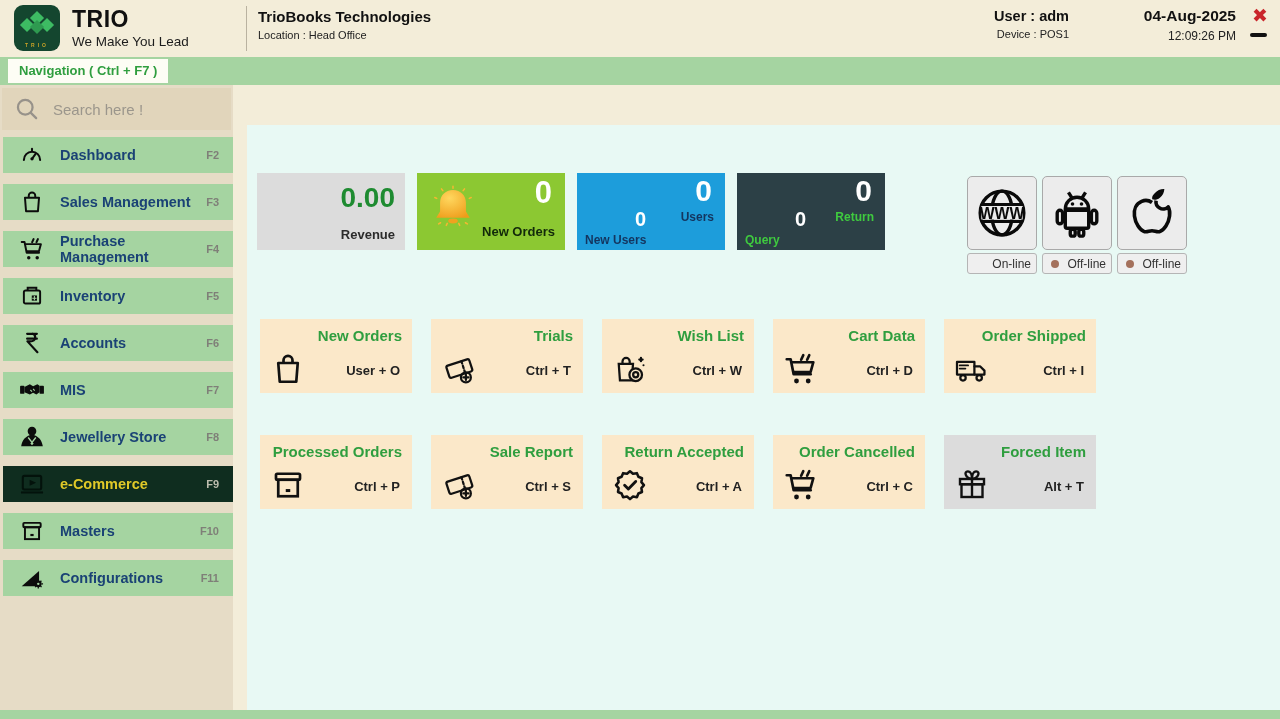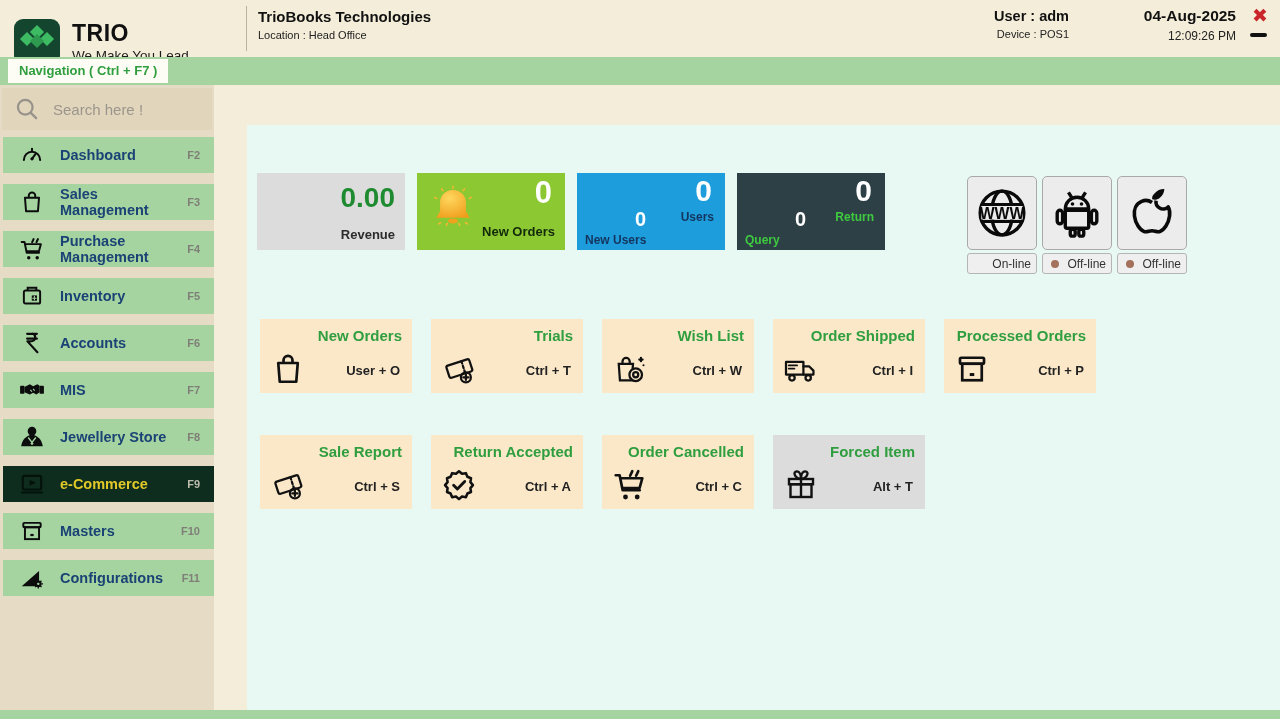--- a/index.html
+++ b/index.html
@@ -1,21 +1,21 @@
 <!DOCTYPE html>
 <html><head>
 <meta charset="utf-8">
 <style>
   html,body{margin:0;padding:0;background:#666;}
   .app{position:relative;width:1280px;height:719px;background:#f3edd9;
        font-family:"Liberation Sans","DejaVu Sans",sans-serif;overflow:hidden;}
 
   
   .header{position:absolute;top:0;left:0;right:0;height:57px;background:#f3edd9;}
-  .brand{position:absolute;left:14px;top:19px;display:flex;gap:12px;align-items:center;}
+  .brand{position:absolute;left:14px;top:5px;display:flex;gap:12px;align-items:center;}
   .logo{width:46px;height:46px;background:#14462f;border-radius:9px;position:relative;flex:0 0 auto;}
   .logo .d{position:absolute;width:10px;height:10px;background:#3dbb63;transform:rotate(45deg);}
   .logo .d1{left:8px;top:15px;}
   .logo .d2{left:18px;top:8px;}
   .logo .d3{left:28px;top:15px;}
   .logo .d4{left:18px;top:17px;background:#2e9a50;}
   .logo .trio-mini{position:absolute;left:0;right:0;bottom:3px;text-align:center;
        font-size:5px;letter-spacing:3px;color:#c9a227;font-weight:bold;}
   .brand-name{font-size:23px;font-weight:bold;color:#101010;letter-spacing:.5px;line-height:1.05;}
   .brand-tagline{font-size:13.5px;color:#1c1c1c;margin-top:3px;}
@@ -33,21 +33,21 @@
        font-weight:bold;cursor:pointer;line-height:1;}
   .min-btn{position:absolute;right:13px;top:33px;width:17px;height:3.5px;background:#111;
        border-radius:2px;cursor:pointer;}
 
   
   .navbar{position:absolute;top:57px;left:0;right:0;height:28px;background:#a5d4a1;}
   .nav-tab{position:absolute;left:8px;top:2px;background:#fdfdf5;padding:4px 11px 5px;
        font-size:13px;font-weight:bold;color:#2f9e3f;cursor:pointer;}
 
   
-  .sidebar{position:absolute;top:85px;left:0;width:214px;bottom:9px;background:#e6dcc6;}
+  .sidebar{position:absolute;top:85px;left:0;width:233px;bottom:9px;background:#e6dcc6;}
   .search{position:absolute;top:3px;left:2px;right:2px;height:42px;background:#e1d5bb;
        display:flex;align-items:center;padding-left:12px;gap:12px;cursor:text;}
   .search svg{flex:0 0 auto;}
   .search-ph{color:#9b968c;font-size:15px;}
   .menu{position:absolute;top:52px;left:3px;right:0;}
   .mi{height:36px;background:#a5d4a1;margin-bottom:11px;display:flex;align-items:center;
       padding:0 14px 0 16px;cursor:pointer;}
   .mi .ic{width:26px;height:26px;margin-right:15px;color:#0c0c0c;flex:0 0 auto;}
   .mi .ic svg{width:100%;height:100%;}
   .mi .lb{font-size:14.5px;font-weight:bold;color:#1a4275;flex:1;}
@@ -428,20 +428,27 @@
         <div class="t-short">Ctrl + T</div>
       </div>
       <div class="tile">
         <div class="t-title">Wish List</div>
         <span class="t-icon"><svg>
               <use href="#i-bag-coin"></use>
             </svg></span>
         <div class="t-short">Ctrl + W</div>
       </div>
       <div class="tile">
+        <div class="t-title">Cart Data</div>
+        <span class="t-icon"><svg>
+              <use href="#i-cart"></use>
+            </svg></span>
+        <div class="t-short">Ctrl + D</div>
+      </div>
+      <div class="tile">
         <div class="t-title">Order Shipped</div>
         <span class="t-icon"><svg>
               <use href="#i-truck"></use>
             </svg></span>
         <div class="t-short">Ctrl + I</div>
       </div>
       <div class="tile">
         <div class="t-title">Processed Orders</div>
         <span class="t-icon"><svg>
               <use href="#i-box"></use>

